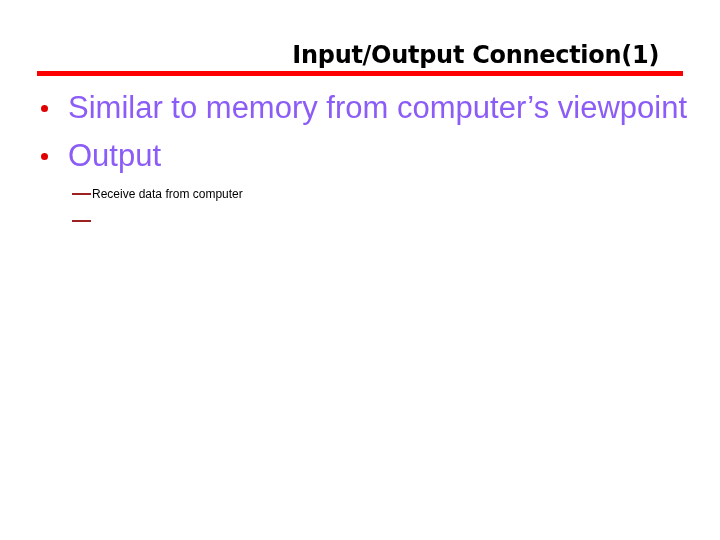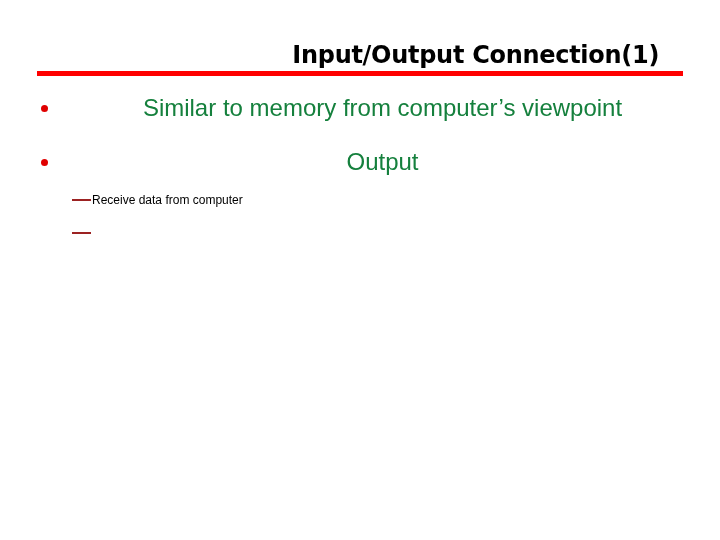--- a/index.html
+++ b/index.html
@@ -57,25 +57,24 @@
     top: 89px;
     width: 660px;
   }
 
   .group { display: block; }
 
   
   .l1 {
     position: relative;
     padding-left: 31px;
-    font-size: 24px;
+    font-size: 31px;
     line-height: 38px;
-    color: #15803d;
+    color: #8b5cf6;
     white-space: nowrap;
-    text-align: center;
   }
   .l1 .bullet-dot {
     position: absolute;
     left: 4px;
     top: 50%;
     margin-top: -3px;
     width: 7px;
     height: 7px;
     border-radius: 50%;
     background: #e00000;
@@ -98,21 +97,21 @@
     margin-top: -1px;
     width: 19px;
     height: 2px;
     background: #9c2222;
     display: block;
   }
 
   .sub-list { margin: 0; padding: 0; }
 
   
-  .group + .group { margin-top: 16px; }
+  .group + .group { margin-top: 10px; }
   .l1 + .sub-list { margin-top: 2px; }
 </style>
 </head>
 <body>
 
 <div class="slide">
 
   <div class="title-block">
     <div class="slide-title">Input/Output Connection(1)</div>
   </div>

